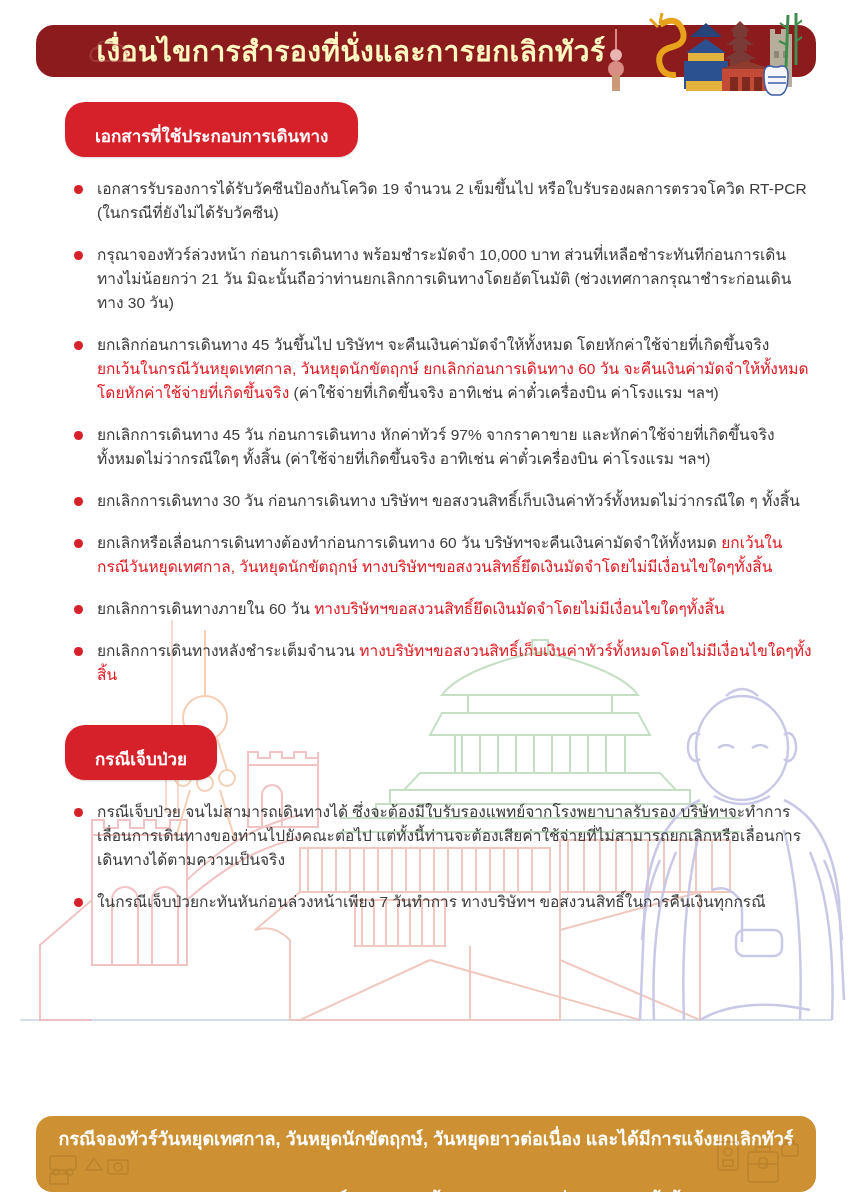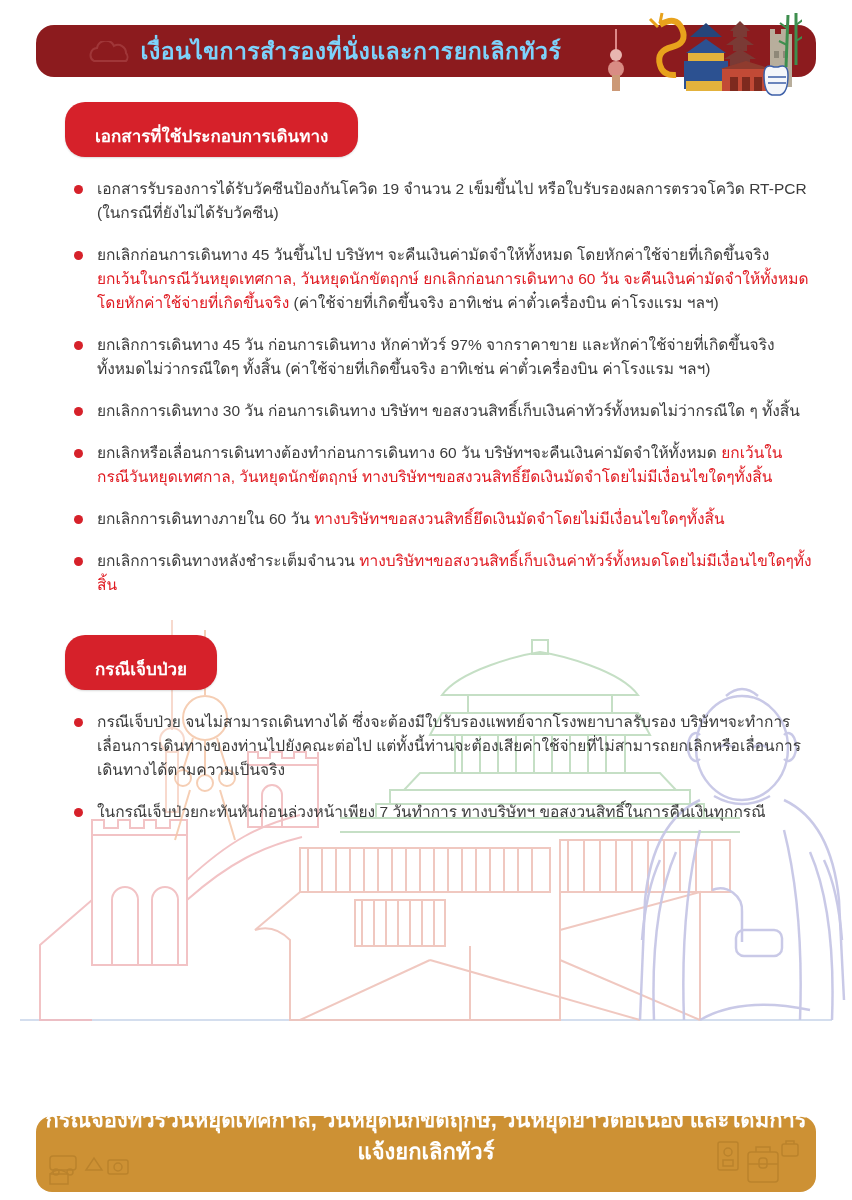--- a/index.html
+++ b/index.html
@@ -10,21 +10,21 @@
   }
   .page{position:absolute;inset:0;}
 
   
   .header-banner{
     position:absolute;left:36px;top:25px;width:780px;height:52px;
     background:#8C1B1E;border-radius:18px;
     display:flex;align-items:center;justify-content:center;
   }
   .header-title{
-    color:#7dd3fc;font-weight:bold;font-size:23px;letter-spacing:.5px;
+    color:#fef9c3;font-weight:bold;font-size:28px;letter-spacing:.5px;
     margin-right:150px;white-space:nowrap;
   }
   .header-cloud{position:absolute;left:52px;top:16px;opacity:.35;}
   .header-art{position:absolute;right:14px;top:-14px;width:200px;height:86px;}
   .skyline{position:absolute;left:0;top:600px;width:852px;height:470px;pointer-events:none;}
 
   
   .content{position:absolute;left:0;top:82px;width:852px;}
   .cond-section{margin-bottom:6px;}
   .pill{
@@ -46,21 +46,21 @@
   }
   .seg.red{color:#E01B22;font-weight:normal;}
 
   
   .footer-banner{
     position:absolute;left:36px;top:1116px;width:780px;height:76px;
     background:#CD9134;border-radius:16px;
     display:flex;flex-direction:column;align-items:center;justify-content:center;
     gap:4px;
   }
-  .footer-line{color:#ffffff;font-weight:bold;font-size:22px;line-height:1.45;text-align:center;margin-top:34px;}
+  .footer-line{color:#ffffff;font-weight:bold;font-size:18px;line-height:1.45;text-align:center;margin-top:34px;}
   .footer-icons{position:absolute;bottom:6px;opacity:.28;}
   .footer-icons.left{left:10px;}
   .footer-icons.right{right:12px;}
 </style>
 </head>
 <body>
 
 <div class="page">
 
   <svg class="skyline" viewBox="0 0 852 470" fill="none">
@@ -205,21 +205,26 @@
     </svg>
   </div>
 
   <div class="content" id="sections-root">
       <section class="cond-section"><div class="pill">เอกสารที่ใช้ประกอบการเดินทาง</div><ul class="bullets">
           <li class="bullet">
             <span class="dot"></span>
             <p class="bullet-text"><span class="seg">เอกสารรับรองการได้รับวัคซีนป้องกันโควิด 19 จำนวน 2 เข็มขึ้นไป หรือใบรับรองผลการตรวจโควิด RT-PCR (ในกรณีที่ยังไม่ได้รับวัคซีน)</span></p>
           </li>
         </ul></section>
-      <section class="cond-section"></section>
+      <section class="cond-section"><ul class="bullets">
+          <li class="bullet">
+            <span class="dot"></span>
+            <p class="bullet-text"><span class="seg">กรุณาจองทัวร์ล่วงหน้า ก่อนการเดินทาง พร้อมชำระมัดจำ 10,000 บาท ส่วนที่เหลือชำระทันทีก่อนการเดินทางไม่น้อยกว่า 21 วัน มิฉะนั้นถือว่าท่านยกเลิกการเดินทางโดยอัตโนมัติ (ช่วงเทศกาลกรุณาชำระก่อนเดินทาง 30 วัน)</span></p>
+          </li>
+        </ul></section>
       <section class="cond-section"><ul class="bullets">
           <li class="bullet">
             <span class="dot"></span>
             <p class="bullet-text"><span class="seg">ยกเลิกก่อนการเดินทาง 45 วันขึ้นไป บริษัทฯ จะคืนเงินค่ามัดจำให้ทั้งหมด โดยหักค่าใช้จ่ายที่เกิดขึ้นจริง </span><span class="seg red">ยกเว้นในกรณีวันหยุดเทศกาล, วันหยุดนักขัตฤกษ์ ยกเลิกก่อนการเดินทาง 60 วัน จะคืนเงินค่ามัดจำให้ทั้งหมด โดยหักค่าใช้จ่ายที่เกิดขึ้นจริง </span><span class="seg">(ค่าใช้จ่ายที่เกิดขึ้นจริง อาทิเช่น ค่าตั๋วเครื่องบิน ค่าโรงแรม ฯลฯ)</span></p>
           </li>
           <li class="bullet">
             <span class="dot"></span>
             <p class="bullet-text"><span class="seg">ยกเลิกการเดินทาง 45 วัน ก่อนการเดินทาง หักค่าทัวร์ 97% จากราคาขาย และหักค่าใช้จ่ายที่เกิดขึ้นจริงทั้งหมดไม่ว่ากรณีใดๆ ทั้งสิ้น (ค่าใช้จ่ายที่เกิดขึ้นจริง อาทิเช่น ค่าตั๋วเครื่องบิน ค่าโรงแรม ฯลฯ)</span></p>
           </li>
           <li class="bullet">

